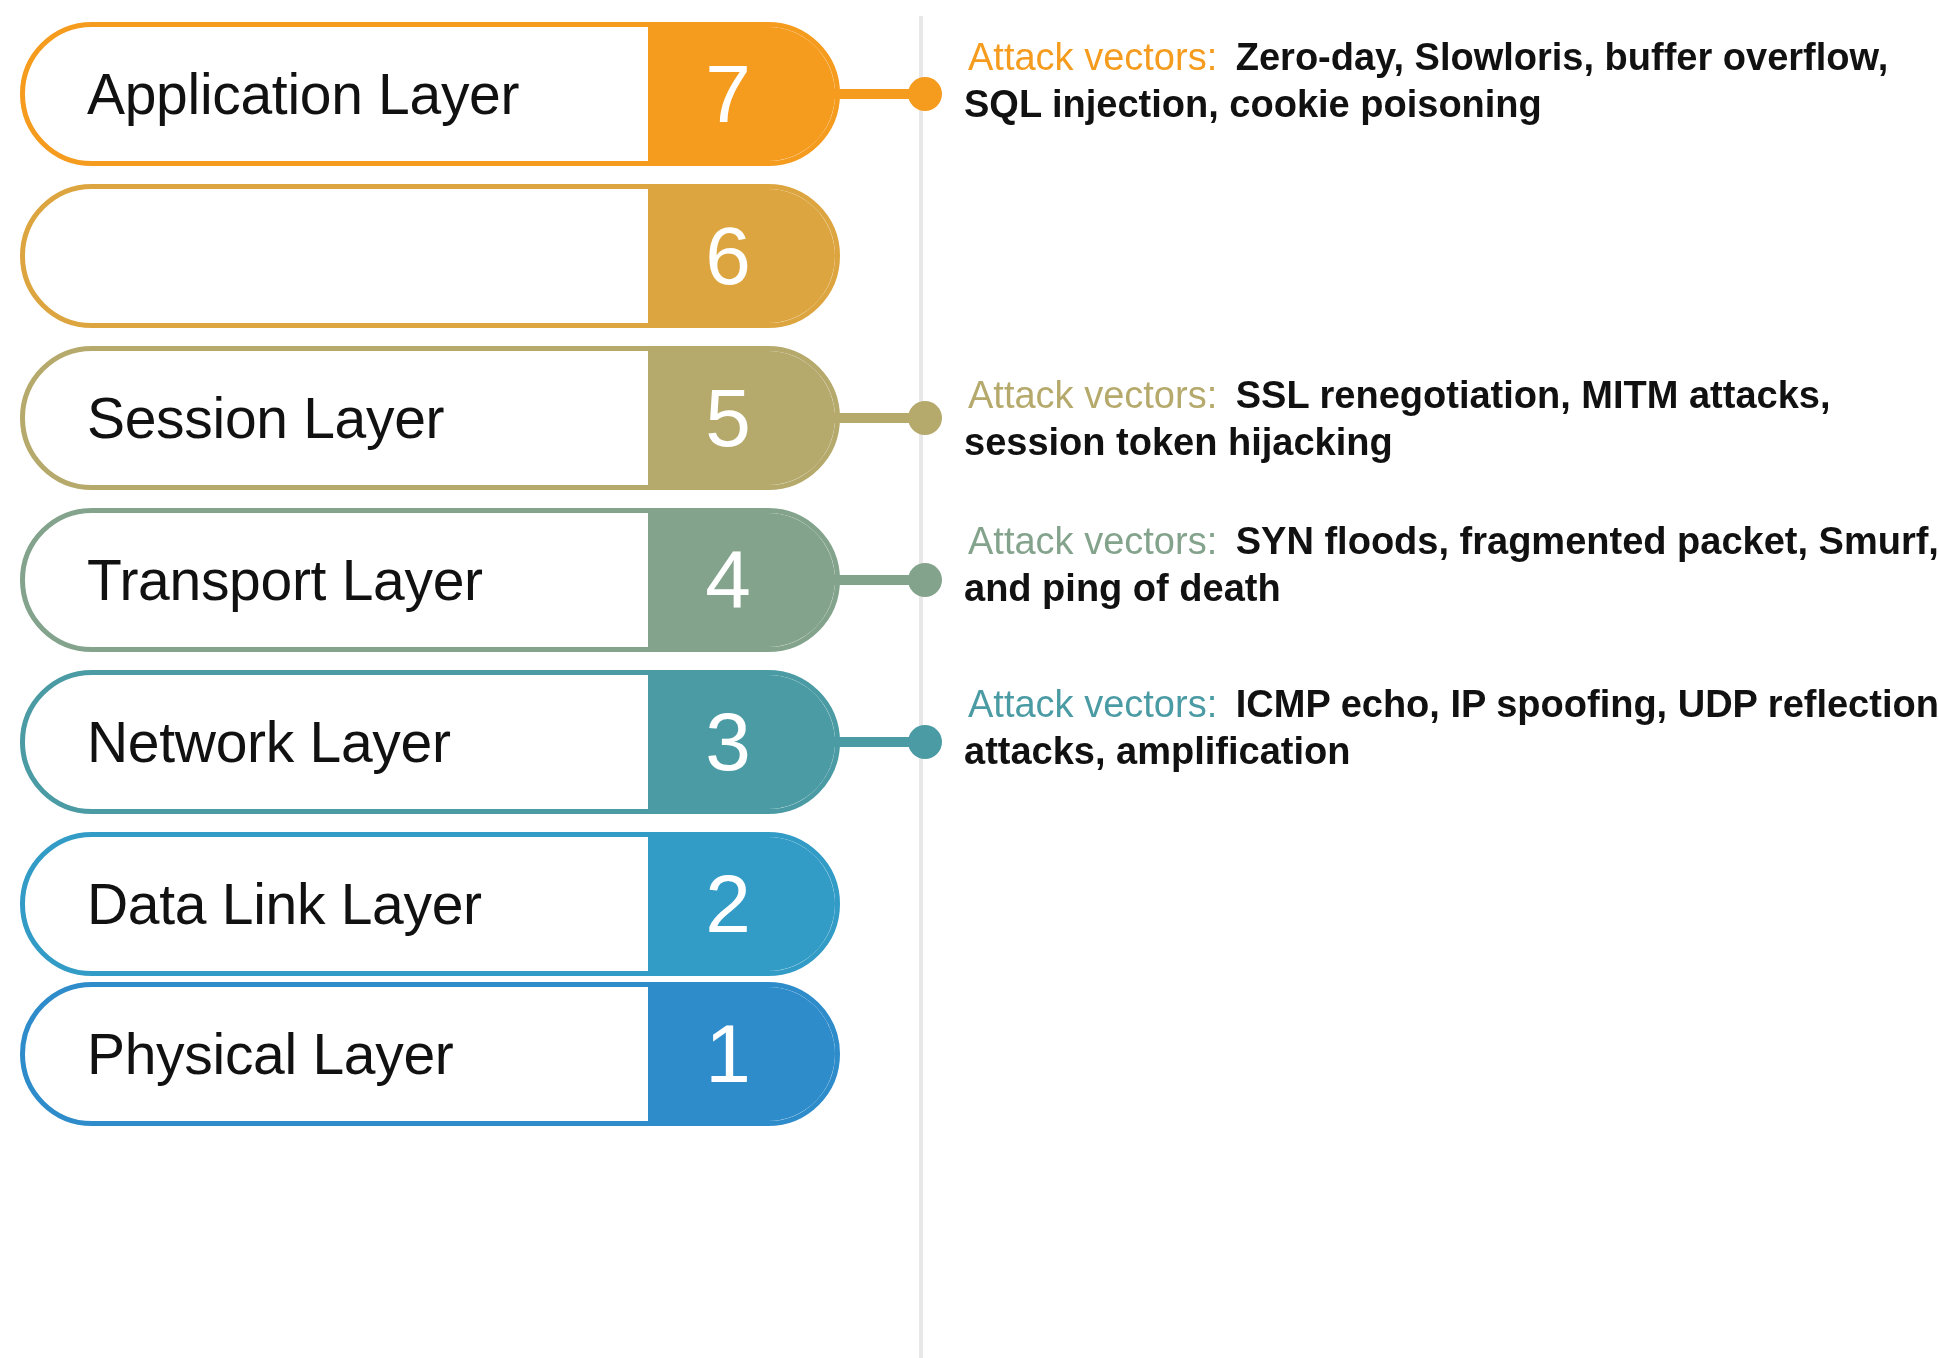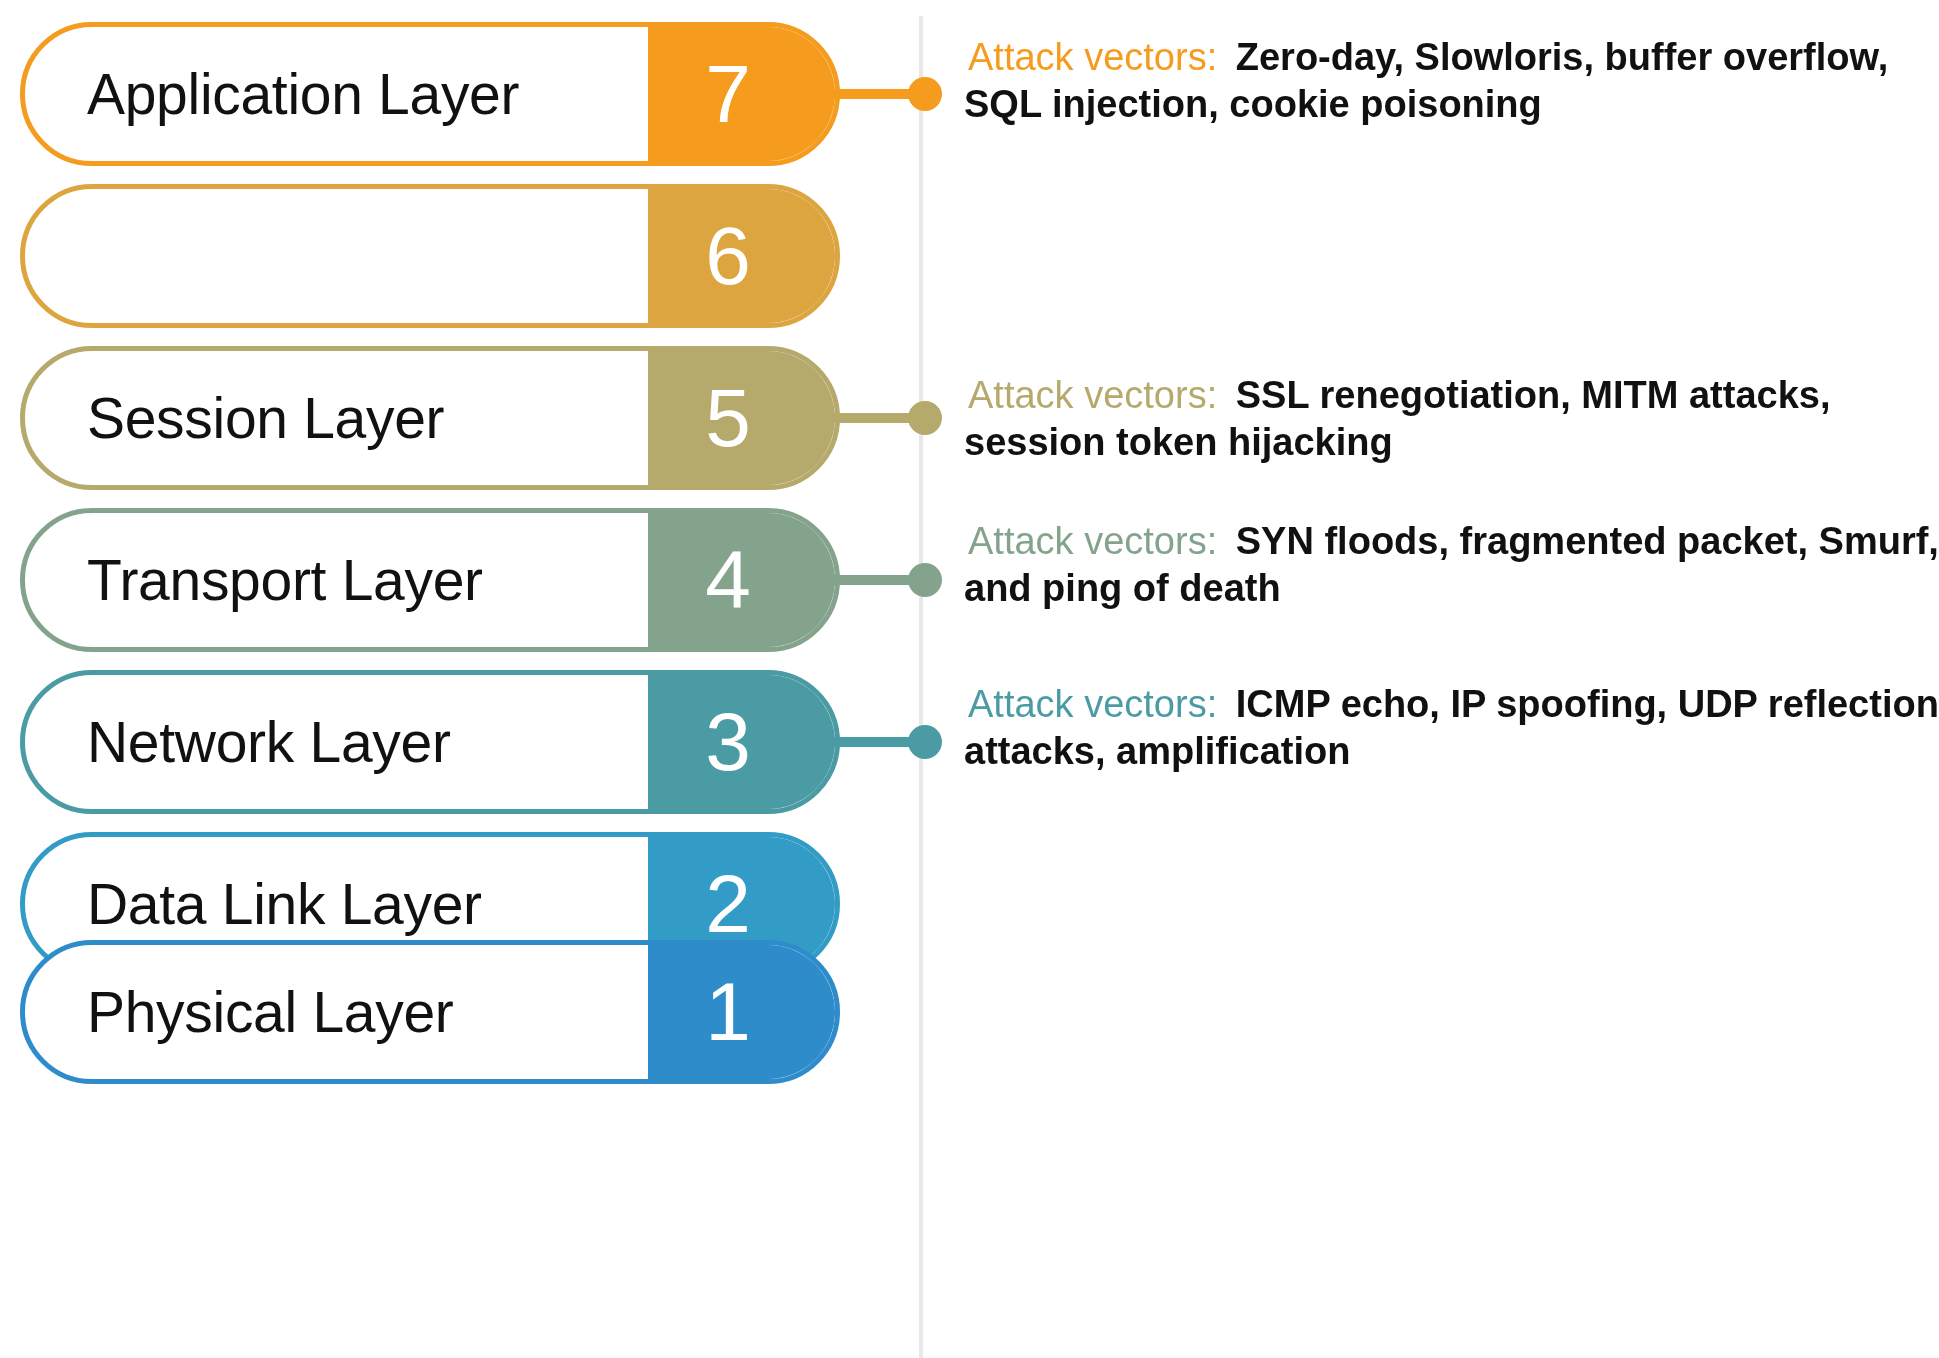--- a/index.html
+++ b/index.html
@@ -185,21 +185,21 @@
         <div class="connector-dot"></div>
       </div>
       <div class="layer-row" style="top: 812px; --c: #329CC6;">
         <div class="pill">
           <div class="pill-label">Data Link Layer</div>
           <div class="pill-number-block">
             <span class="pill-number">2</span>
           </div>
         </div>
       </div>
-      <div class="layer-row" style="top: 920px; --c: #2F8CCB;">
+      <div class="layer-row" style="top: 962px; --c: #2F8CCB;">
         <div class="pill">
           <div class="pill-label">Physical Layer</div>
           <div class="pill-number-block">
             <span class="pill-number">1</span>
           </div>
         </div>
       </div>
     </div>
   <div id="annotations-container">
       <div class="annotation" style="top: 18px; --c: #F59B1E;"><span class="av-label">Attack vectors:</span> <span class="av-body">Zero-day, Slowloris, buffer overflow, SQL injection, cookie poisoning</span></div>

